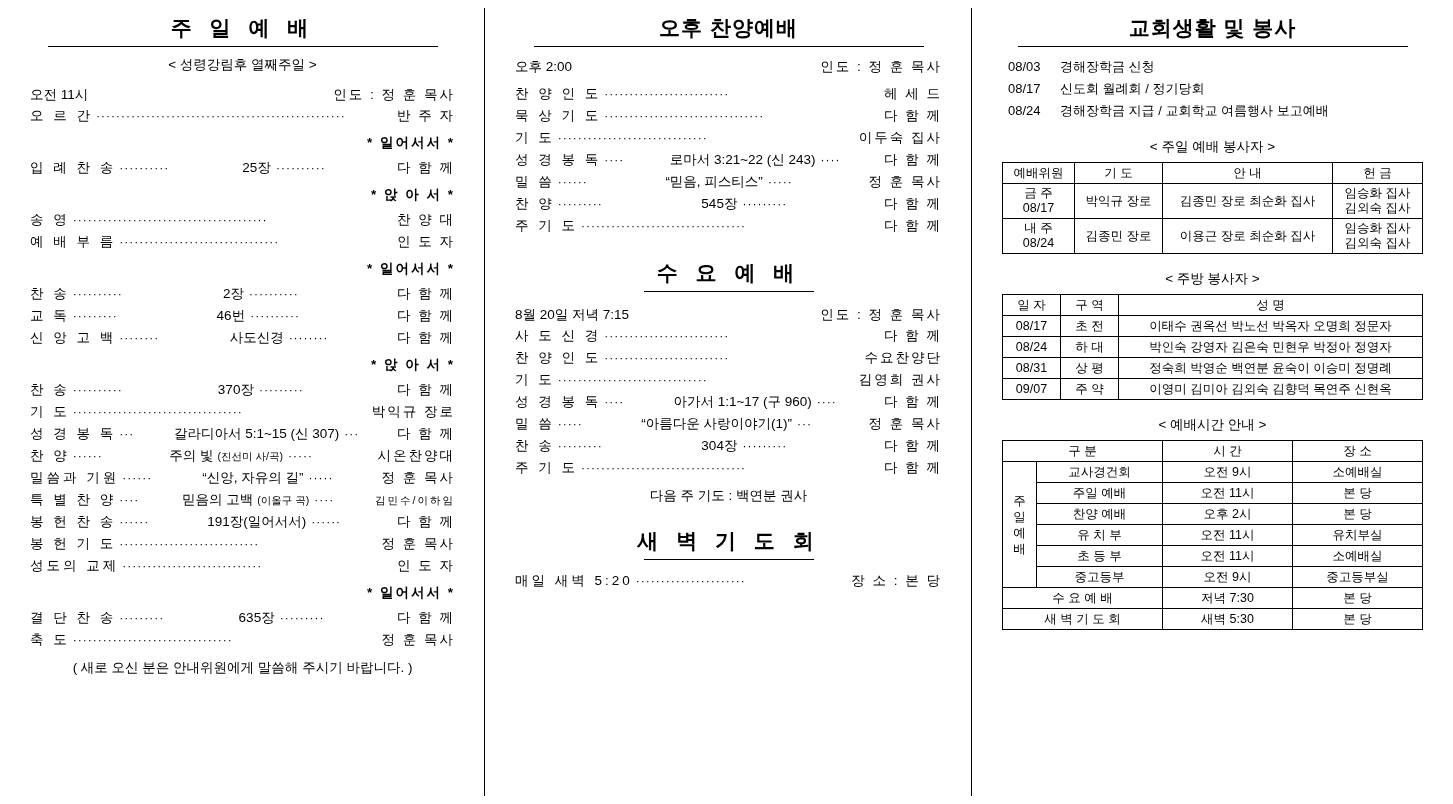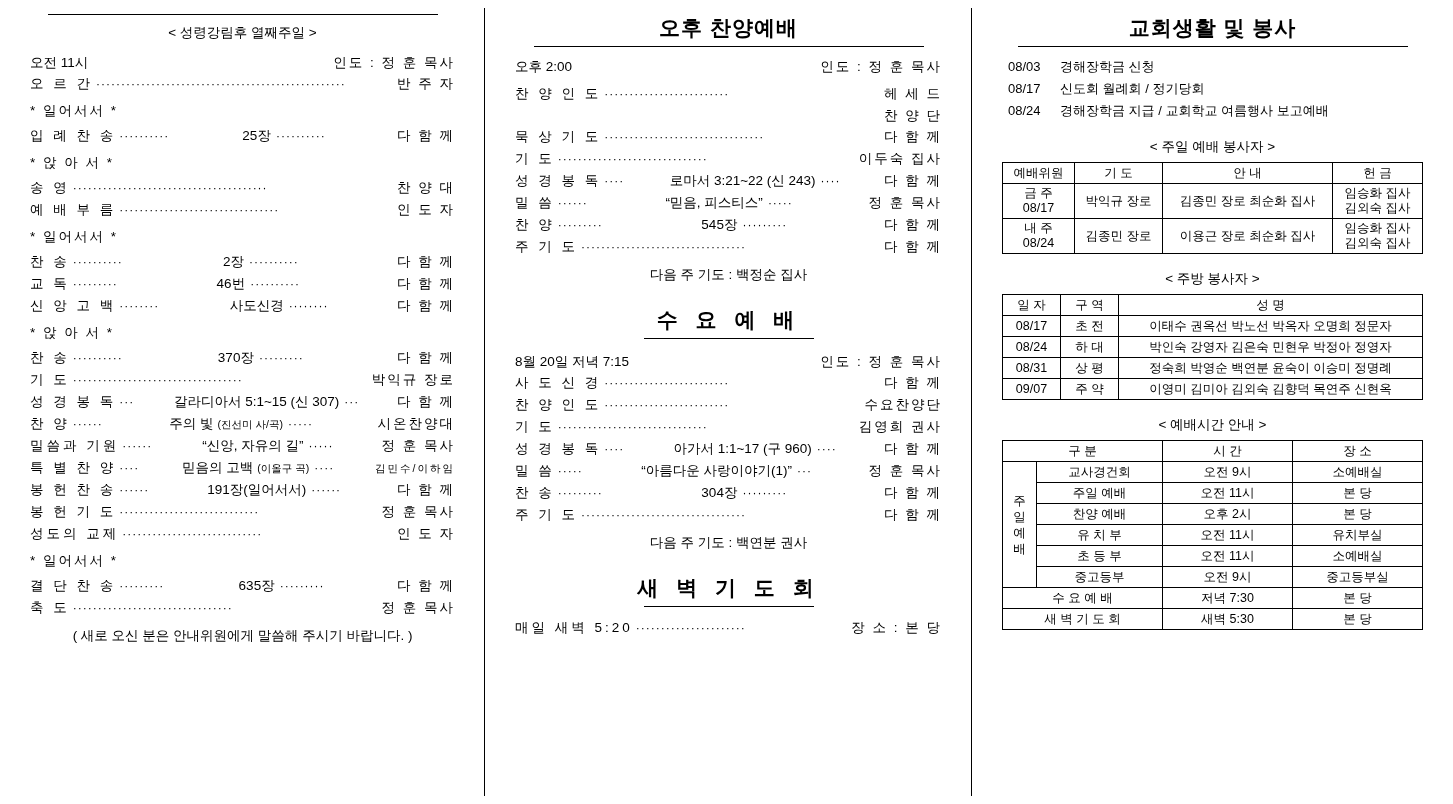--- a/index.html
+++ b/index.html
@@ -57,23 +57,23 @@
     text-align: center;
     font-size: 13.5px;
     margin: 2px 0 10px 0;
   }
   .center-note {
     text-align: center;
     font-size: 13.5px;
     margin: 8px 0 2px 0;
   }
   .star {
-    text-align: left;
+    text-align: right;
     font-size: 13.5px;
-    font-weight: normal;
+    font-weight: bold;
     margin: 7px 0 5px 0;
     letter-spacing: 2px;
   }
 
   
   .row {
     display: flex;
     align-items: baseline;
     font-size: 13.5px;
     line-height: 21px;
@@ -135,20 +135,21 @@
   .vert { letter-spacing: 0; }
 </style>
 </head>
 <body>
 
 <div class="page">
 
   <div class="col col-1">
     <div class="divider"></div>
     <div class="inner">
+      <h2 class="sec-title">주 일 예 배</h2>
       <div class="rule w1"></div>
       <div class="subhead">&lt; 성령강림후 열째주일 &gt;</div>
 
       <div class="row plain">
         <span>오전 11시</span>
         <span class="rt">인도 : 정 훈 목사</span>
       </div>
 
       <div class="row">
         <span class="lf">오 르 간</span>
@@ -293,23 +294,20 @@
       <div class="row plain" style="margin-top:0">
         <span>오후 2:00</span>
         <span class="rt">인도 : 정 훈 목사</span>
       </div>
 
       <div class="row" style="margin-top:6px">
         <span class="lf">찬 양 인 도</span>
         <span class="dots">·························</span>
         <span class="rt">헤 세 드</span>
       </div>
-      <div class="row" style="justify-content:flex-end">
-        <span class="rt">찬  양  단</span>
-      </div>
       <div class="row">
         <span class="lf">묵 상 기 도</span>
         <span class="dots">································</span>
         <span class="rt">다 함 께</span>
       </div>
       <div class="row">
         <span class="lf">기          도</span>
         <span class="dots">······························</span>
         <span class="rt">이두숙 집사</span>
       </div>
@@ -333,21 +331,20 @@
         <span class="mid">545장</span>
         <span class="dots">·········</span>
         <span class="rt">다 함 께</span>
       </div>
       <div class="row">
         <span class="lf">주 기 도</span>
         <span class="dots">·································</span>
         <span class="rt">다 함 께</span>
       </div>
 
-      <div class="center-note">다음 주 기도 : 백정순 집사</div>
 
       <h2 class="sec-title" style="margin-top:22px">수 요 예 배</h2>
       <div class="rule w2"></div>
 
       <div class="row plain" style="margin-top:12px">
         <span>8월 20일  저녁 7:15</span>
         <span class="rt">인도 : 정 훈 목사</span>
       </div>
 
       <div class="row">

